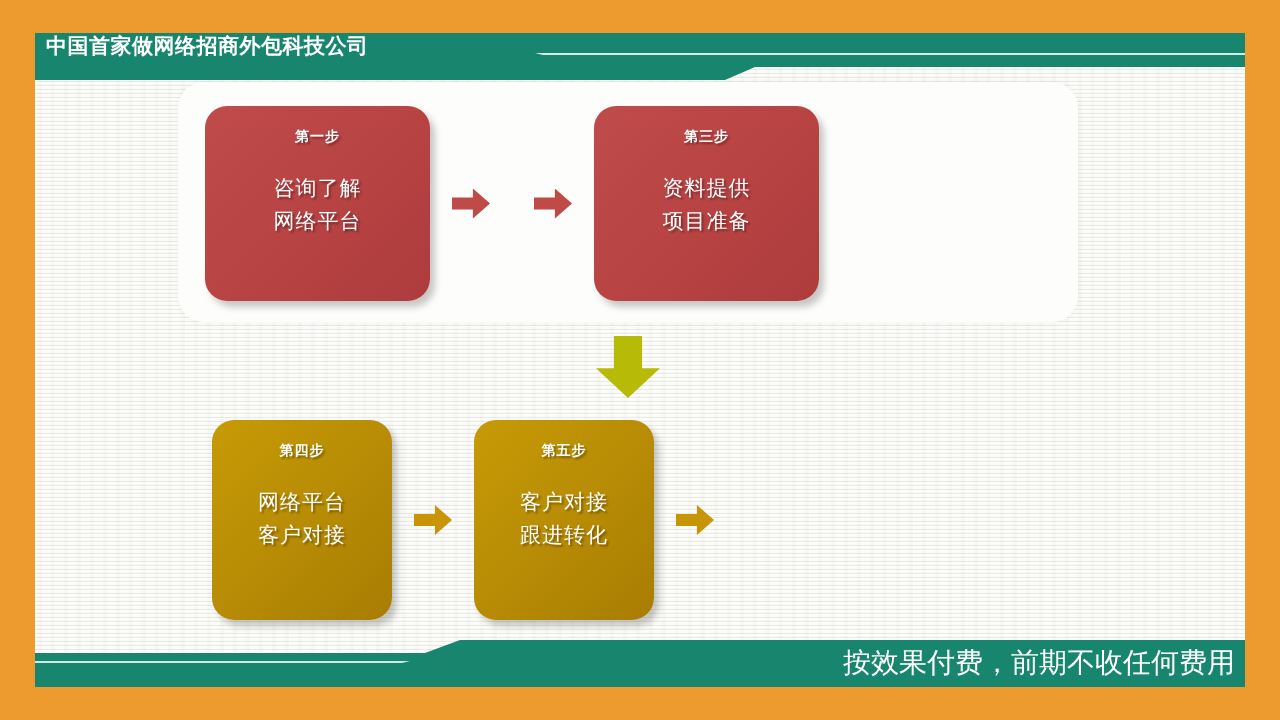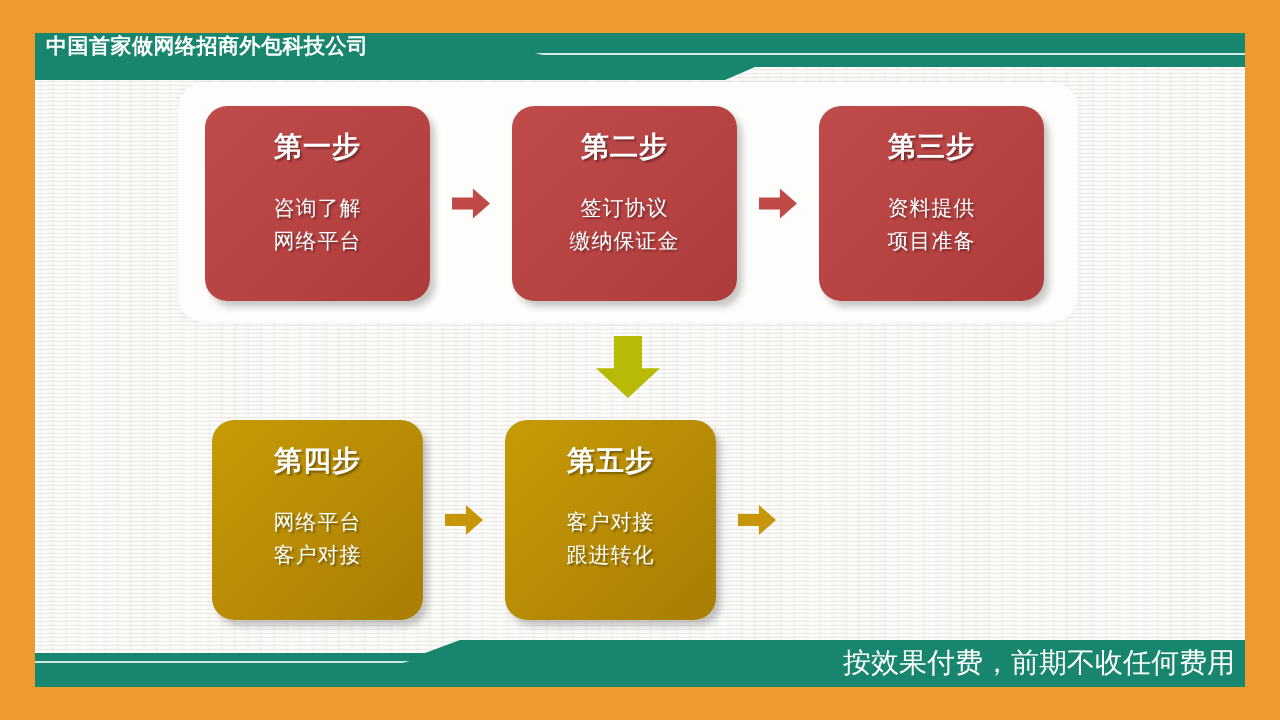--- a/index.html
+++ b/index.html
@@ -140,33 +140,33 @@
     box-shadow: 5px 6px 7px rgba(0,0,0,0.22);
     display: flex;
     flex-direction: column;
     align-items: center;
     color: #ffffff;
     text-align: center;
     box-sizing: border-box;
     padding-top: 22px;
   }
   #row-bottom .step-card {
-    width: 211px;
+    width: 180px;
     height: 200px;
   }
 
   .step-card.red {
     background: linear-gradient(135deg, #bf4b4b 0%, #b94444 45%, #ae3c3c 100%);
   }
   .step-card.gold {
     background: linear-gradient(135deg, #c79a06 0%, #bb8f05 40%, #a87d03 100%);
   }
 
   .step-title {
-    font-size: 28px;
+    font-size: 14px;
     font-weight: bold;
     letter-spacing: 1px;
     text-shadow: 2px 2px 2px rgba(0,0,0,0.35);
     margin-bottom: 26px;
   }
   .step-line {
     font-size: 21px;
     font-weight: normal;
     letter-spacing: 1px;
     line-height: 1.55;
@@ -211,25 +211,20 @@
   <div class="row" id="row-top">
 
     <div class="step-card red">
       <div class="step-title">第一步</div>
       <div class="step-line">咨询了解</div>
       <div class="step-line">网络平台</div>
     </div>
 
     <div class="arrow-right red"></div>
 
-    <div class="step-card red">
-      <div class="step-title">第二步</div>
-      <div class="step-line">签订协议</div>
-      <div class="step-line">缴纳保证金</div>
-    </div>
 
     <div class="arrow-right red"></div>
 
     <div class="step-card red">
       <div class="step-title">第三步</div>
       <div class="step-line">资料提供</div>
       <div class="step-line">项目准备</div>
     </div>
 
   </div>

